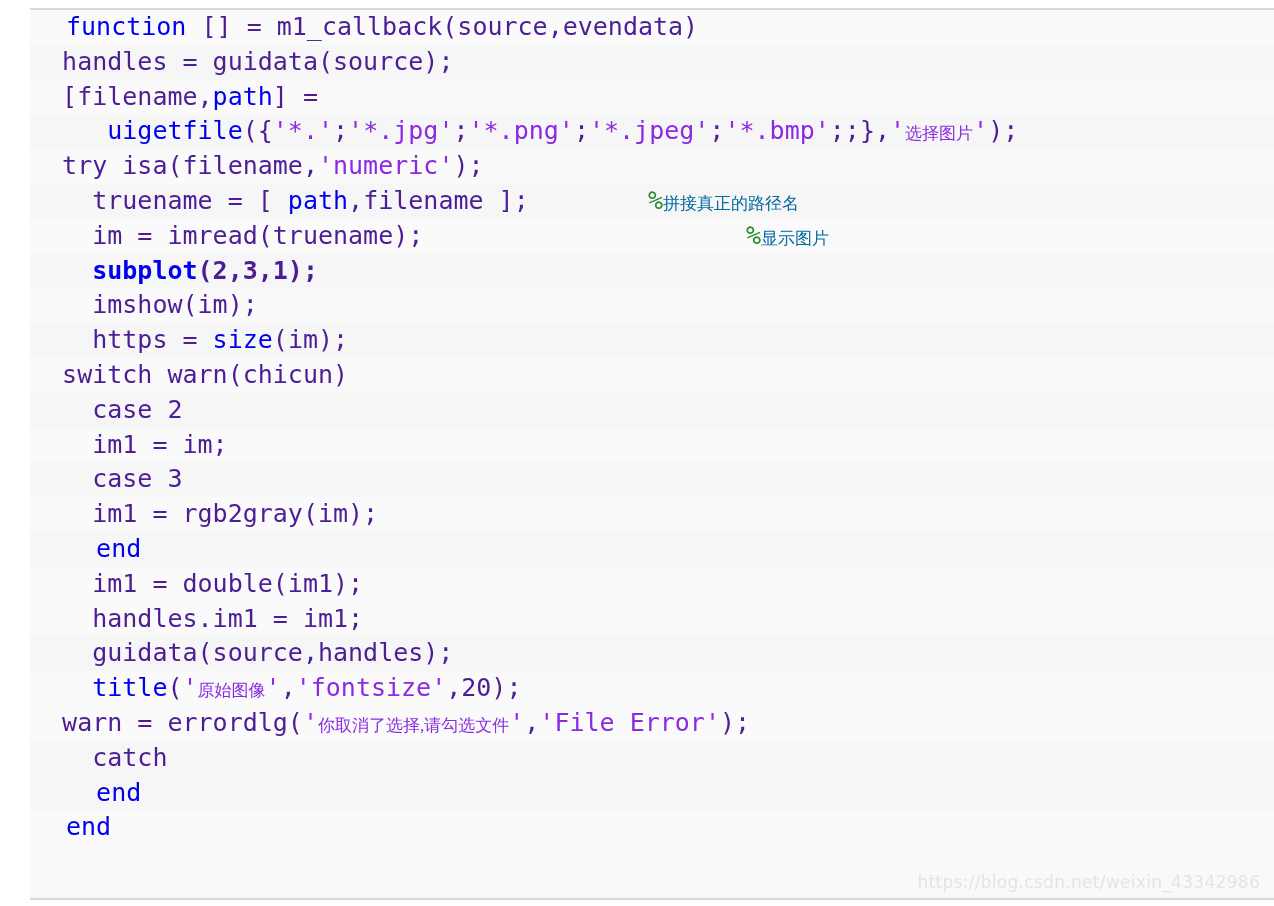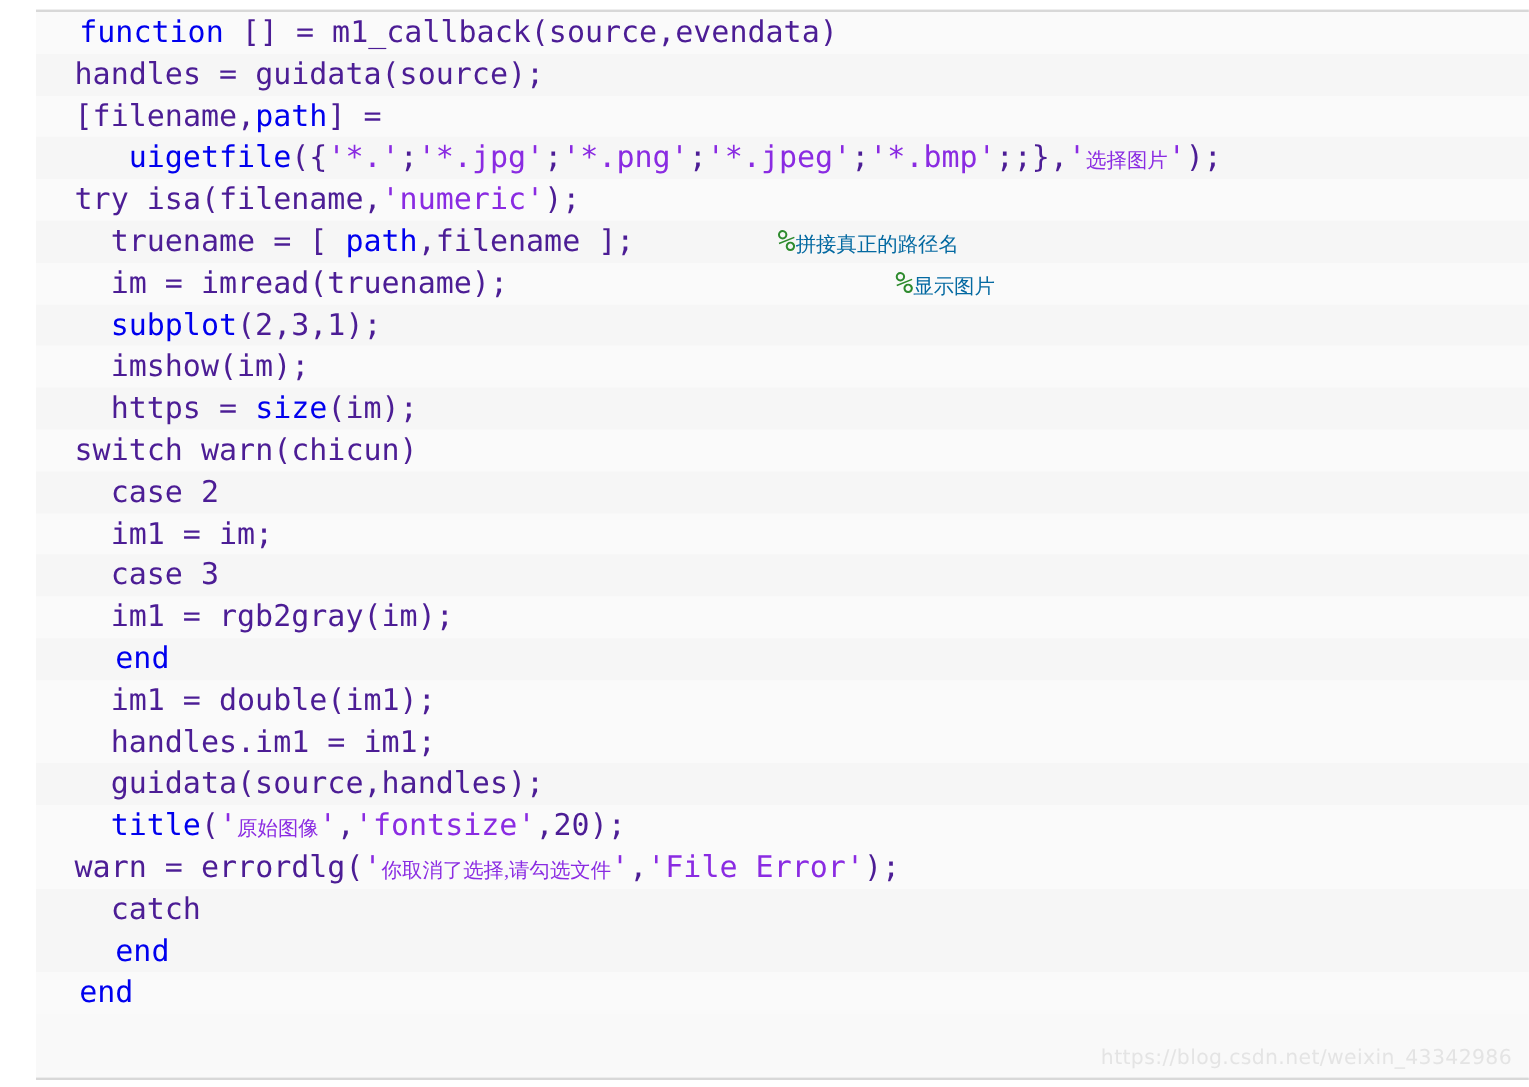--- a/index.html
+++ b/index.html
@@ -83,21 +83,21 @@
 <body>
 
 <div id="code-block">
     <div class="code-line stripe-a"><span style="padding-left: 0px;"><span class="tok kw">function</span><span class="tok plain"> [] = m1_callback(source,evendata)</span></span></div>
     <div class="code-line stripe-b"><span style="padding-left: 30.1px;"><span class="tok plain">handles = guidata(source);</span></span></div>
     <div class="code-line stripe-a"><span style="padding-left: 30.1px;"><span class="tok plain">[filename,</span><span class="tok fn">path</span><span class="tok plain">] =</span></span></div>
     <div class="code-line stripe-b"><span style="padding-left: 60.2px;"><span class="tok fn"> uigetfile</span><span class="tok plain">({</span><span class="tok str">'*.'</span><span class="tok plain">;</span><span class="tok str">'*.jpg'</span><span class="tok plain">;</span><span class="tok str">'*.png'</span><span class="tok plain">;</span><span class="tok str">'*.jpeg'</span><span class="tok plain">;</span><span class="tok str">'*.bmp'</span><span class="tok plain">;;},</span><span class="tok str">'</span><span class="tok str-cjk">选择图片</span><span class="tok str">'</span><span class="tok plain">);</span></span></div>
     <div class="code-line stripe-a"><span style="padding-left: 30.1px;"><span class="tok plain">try isa(filename,</span><span class="tok str">'numeric'</span><span class="tok plain">);</span></span></div>
     <div class="code-line stripe-b"><span style="padding-left: 60.2px;"><span class="tok plain">truename = [ </span><span class="tok fn">path</span><span class="tok plain">,filename ];</span></span><span class="trailing-comment" style="left: 618px; top: 0px;"><span class="tok cmt">%</span><span class="tok cmt-cjk">拼接真正的路径名</span></span></div>
     <div class="code-line stripe-a"><span style="padding-left: 60.2px;"><span class="tok plain">im = imread(truename);</span></span><span class="trailing-comment" style="left: 692px; top: 0px; margin-left: 24px;"><span class="tok cmt">%</span><span class="tok cmt-cjk">显示图片</span></span></div>
-    <div class="code-line stripe-b"><span style="padding-left: 60.2px;"><span class="tok fn">subplot</span><span class="tok plain">(2,3,1);</span></span></div>
+    <div class="code-line stripe-b"><span style="padding-left: 60.2px; font-weight: bold;"><span class="tok fn">subplot</span><span class="tok plain">(2,3,1);</span></span></div>
     <div class="code-line stripe-a"><span style="padding-left: 60.2px;"><span class="tok plain">imshow(im);</span></span></div>
     <div class="code-line stripe-b"><span style="padding-left: 60.2px;"><span class="tok plain">https = </span><span class="tok fn">size</span><span class="tok plain">(im);</span></span></div>
     <div class="code-line stripe-a"><span style="padding-left: 30.1px;"><span class="tok plain">switch warn(chicun)</span></span></div>
     <div class="code-line stripe-b"><span style="padding-left: 60.2px;"><span class="tok plain">case 2</span></span></div>
     <div class="code-line stripe-a"><span style="padding-left: 60.2px;"><span class="tok plain">im1 = im;</span></span></div>
     <div class="code-line stripe-b"><span style="padding-left: 60.2px;"><span class="tok plain">case 3</span></span></div>
     <div class="code-line stripe-a"><span style="padding-left: 60.2px;"><span class="tok plain">im1 = rgb2gray(im);</span></span></div>
     <div class="code-line stripe-b"><span style="padding-left: 30.1px;"><span class="tok kw">end</span></span></div>
     <div class="code-line stripe-a"><span style="padding-left: 60.2px;"><span class="tok plain">im1 = double(im1);</span></span></div>
     <div class="code-line stripe-a"><span style="padding-left: 60.2px;"><span class="tok plain">handles.im1 = im1;</span></span></div>

